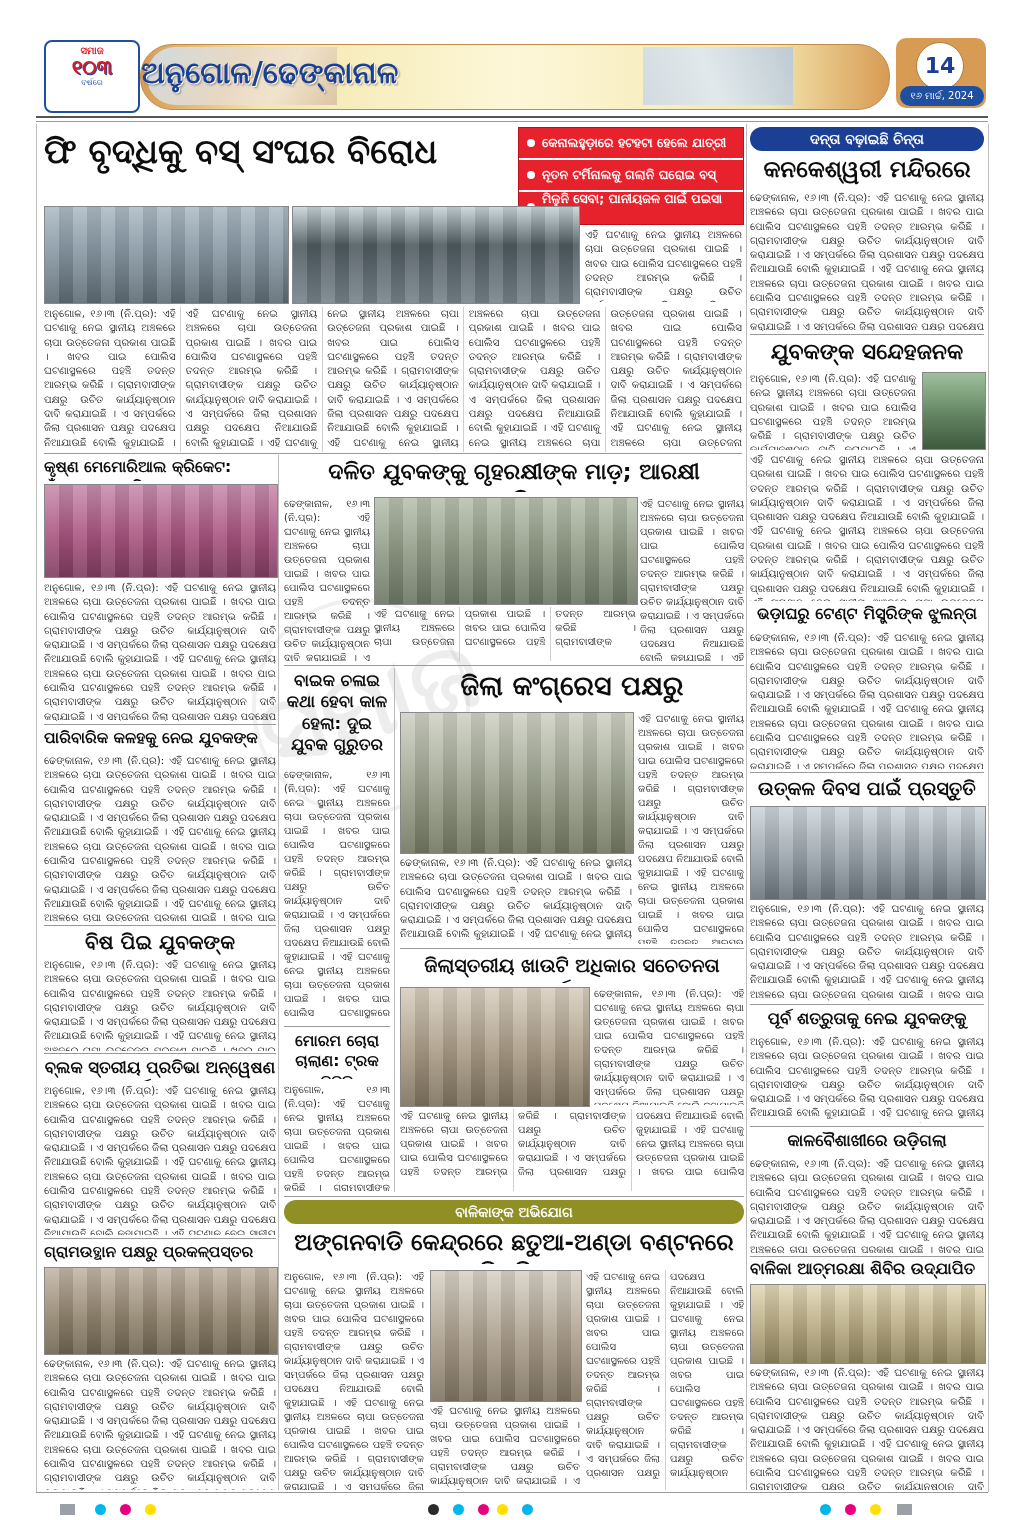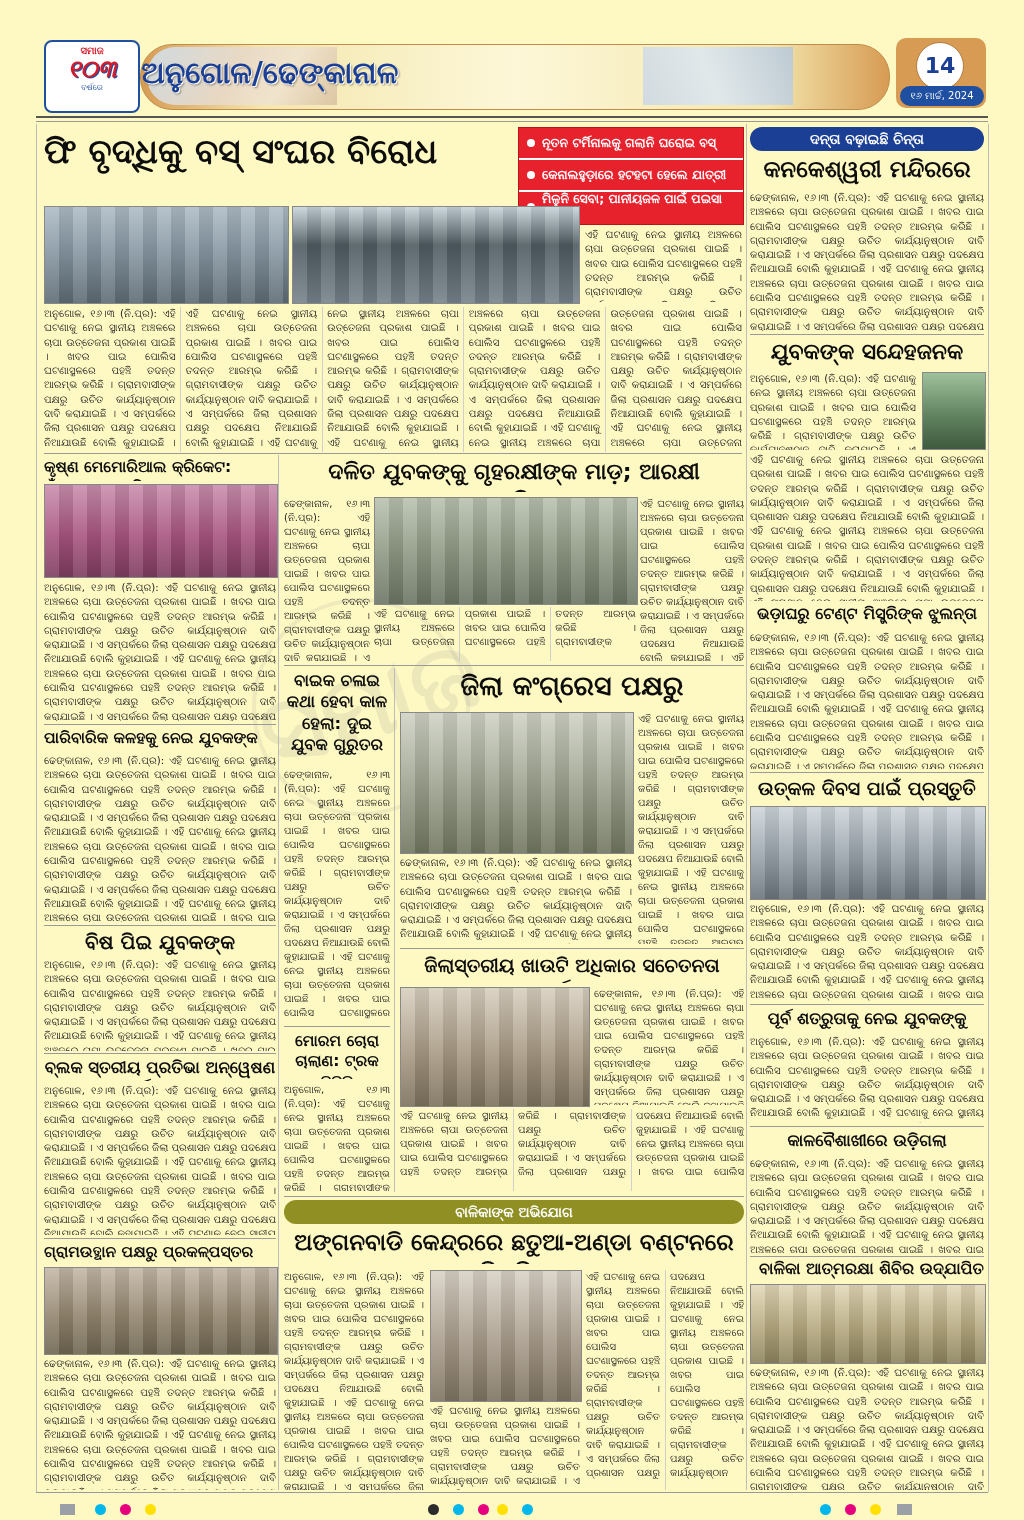--- a/index.html
+++ b/index.html
@@ -1,22 +1,22 @@
 <!DOCTYPE html>
 <html><head>
 <meta charset="utf-8">
 <style>
   html,body{margin:0;padding:0;background:#e8e8e8;}
-  #page{position:relative;width:1024px;height:1520px;background:#fef9c3;
+  #page{position:relative;width:1024px;height:1520px;background:#ffffff;
         font-family:"DejaVu Sans",sans-serif;overflow:hidden;margin:0 auto;}
   .abs{position:absolute;}
   
   .logo-box{border:2px solid #1f4fa0;border-radius:8px;background:#fff;text-align:center;padding-top:3px;}
   .logo-top{font-size:10px;color:#d81b2a;font-weight:bold;line-height:1.1;}
-  .logo-num{font-size:24px;color:#d81b2a;font-weight:bold;line-height:1.15;text-shadow:1px 1px 0 #1f4fa0;font-style:italic;}
+  .logo-num{font-size:20px;color:#d81b2a;font-weight:bold;line-height:1.15;text-shadow:1px 1px 0 #1f4fa0;}
   .logo-bot{font-size:8px;color:#1f4fa0;line-height:1.1;}
   .band{border-radius:32px;border:1px solid #c08c4a;overflow:hidden;
         background:linear-gradient(90deg,#d79b54 0%,#f3e7ae 16%,#fdf7d8 50%,#f3e7ae 84%,#d79b54 100%);}
   .band-title{position:absolute;left:0;right:0;top:10px;text-align:left;
         font-size:30px;font-weight:bold;color:#1b3f94;
         text-shadow:1px 1px 0 #ffffff,2px 2px 2px rgba(0,0,0,.35);}
   .band-img-left{position:absolute;left:6px;top:2px;width:190px;height:58px;border-radius:28px 0 0 28px;
         background:linear-gradient(120deg,#cfe0ee 0%,#e8d9c8 45%,#f0e3cf 70%,#d9c2a0 100%);opacity:.9;}
   .band-img-right{position:absolute;right:96px;top:2px;width:150px;height:58px;
         background:linear-gradient(250deg,#b8c8d8 0%,#dfe8f0 55%,#cdd8e2 100%);opacity:.9;}
@@ -100,25 +100,25 @@
   <div class="abs hrule" style="left:36px;top:1492px;width:952px;"></div>
 
   <div class="abs wm-ring" style="left:252px;top:598px;width:210px;height:210px;"></div>
   <div class="abs wm" style="left:258px;top:648px;">ସମାଜ</div>
 
   <div class="abs hl hl-xl" style="left:44px;top:130px;width:468px;height:78px;">ଫି ବୃଦ୍ଧିକୁ ବସ୍ ସଂଘର ବିରୋଧ</div>
 
   <div class="abs redbox" style="left:518px;top:127px;width:224px;height:96px;">
     <div class="redrow">
         <span class="bullet"></span>
-        <span>ନୂତନ ଟର୍ମିନାଲକୁ ଗଲାନି ଘରୋଇ ବସ୍</span>
+        <span>କେନାଲହୁଡ଼ାରେ ହଟହଟା ହେଲେ ଯାତ୍ରୀ</span>
       </div>
     <div class="redrow">
         <span class="bullet"></span>
-        <span>କେନାଲହୁଡ଼ାରେ ହଟହଟା ହେଲେ ଯାତ୍ରୀ</span>
+        <span>ନୂତନ ଟର୍ମିନାଲକୁ ଗଲାନି ଘରୋଇ ବସ୍</span>
       </div>
     <div class="redrow">
         <span class="bullet"></span>
         <span>ମିଳୁନି ସେବା; ପାନୀୟଜଳ ପାଇଁ ପଇସା ପଡ଼ୁଛି</span>
       </div>
   </div>
 
   <div class="abs photo ph-buses" style="left:44px;top:206px;width:243px;height:96px;">
       <div class="ph-texture"></div>
     </div>
@@ -221,21 +221,21 @@
 
   <div class="abs hrule" style="left:750px;top:1004px;width:234px;"></div>
   <div class="abs hl" style="left:750px;top:1008px;width:234px;height:24px;font-size:16.5px;text-align:center;">ପୂର୍ବ ଶତ୍ରୁତାକୁ ନେଇ ଯୁବକଙ୍କୁ ଆକ୍ରମଣ</div>
   <div class="abs bt" style="left:750px;top:1035px;width:234px;height:88px;">ଅନୁଗୋଳ, ୧୬।୩ (ନି.ପ୍ର): ଏହି ଘଟଣାକୁ ନେଇ ସ୍ଥାନୀୟ ଅଞ୍ଚଳରେ ଚାପା ଉତ୍ତେଜନା ପ୍ରକାଶ ପାଇଛି । ଖବର ପାଇ ପୋଲିସ ଘଟଣାସ୍ଥଳରେ ପହଞ୍ଚି ତଦନ୍ତ ଆରମ୍ଭ କରିଛି । ଗ୍ରାମବାସୀଙ୍କ ପକ୍ଷରୁ ଉଚିତ କାର୍ଯ୍ୟାନୁଷ୍ଠାନ ଦାବି କରାଯାଇଛି । ଏ ସମ୍ପର୍କରେ ଜିଲା ପ୍ରଶାସନ ପକ୍ଷରୁ ପଦକ୍ଷେପ ନିଆଯାଉଛି ବୋଲି କୁହାଯାଇଛି । ଏହି ଘଟଣାକୁ ନେଇ ସ୍ଥାନୀୟ ଅଞ୍ଚଳରେ ଚାପା ଉତ୍ତେଜନା ପ୍ରକାଶ ପାଇଛି । ଖବର ପାଇ ପୋଲିସ ଘଟଣାସ୍ଥଳରେ ପହଞ୍ଚି ତଦନ୍ତ ଆରମ୍ଭ କରିଛି । ଗ୍ରାମବାସୀଙ୍କ ପକ୍ଷରୁ ଉଚିତ କାର୍ଯ୍ୟାନୁଷ୍ଠାନ ଦାବି କରାଯାଇଛି । ଏ ସମ୍ପର୍କରେ ଜିଲା ପ୍ରଶାସନ ପକ୍ଷରୁ ପଦକ୍ଷେପ ନିଆଯାଉଛି ବୋଲି କୁହାଯାଇଛି । ଏହି ଘଟଣାକୁ ନେଇ ସ୍ଥାନୀୟ ଅଞ୍ଚଳରେ ଚାପା ଉତ୍ତେଜନା ପ୍ରକାଶ ପାଇଛି । ଖବର ପାଇ ପୋଲିସ ଘଟଣାସ୍ଥଳରେ ପହଞ୍ଚି ତଦନ୍ତ ଆରମ୍ଭ କରିଛି । ଗ୍ରାମବାସୀଙ୍କ ପକ୍ଷରୁ ଉଚିତ କାର୍ଯ୍ୟାନୁଷ୍ଠାନ ଦାବି କରାଯାଇଛି । ଏ ସମ୍ପର୍କରେ ଜିଲା ପ୍ରଶାସନ ପକ୍ଷରୁ ପଦକ୍ଷେପ ନିଆଯାଉଛି ବୋଲି କୁହାଯାଇଛି । </div>
 
   <div class="abs hrule" style="left:750px;top:1126px;width:234px;"></div>
   <div class="abs hl" style="left:750px;top:1130px;width:234px;height:24px;font-size:16.5px;text-align:center;">କାଳବୈଶାଖୀରେ ଉଡ଼ିଗଲା ଆଜବେଷ୍ଟସ</div>
   <div class="abs bt" style="left:750px;top:1157px;width:234px;height:96px;">ଢେଙ୍କାନାଳ, ୧୬।୩ (ନି.ପ୍ର): ଏହି ଘଟଣାକୁ ନେଇ ସ୍ଥାନୀୟ ଅଞ୍ଚଳରେ ଚାପା ଉତ୍ତେଜନା ପ୍ରକାଶ ପାଇଛି । ଖବର ପାଇ ପୋଲିସ ଘଟଣାସ୍ଥଳରେ ପହଞ୍ଚି ତଦନ୍ତ ଆରମ୍ଭ କରିଛି । ଗ୍ରାମବାସୀଙ୍କ ପକ୍ଷରୁ ଉଚିତ କାର୍ଯ୍ୟାନୁଷ୍ଠାନ ଦାବି କରାଯାଇଛି । ଏ ସମ୍ପର୍କରେ ଜିଲା ପ୍ରଶାସନ ପକ୍ଷରୁ ପଦକ୍ଷେପ ନିଆଯାଉଛି ବୋଲି କୁହାଯାଇଛି । ଏହି ଘଟଣାକୁ ନେଇ ସ୍ଥାନୀୟ ଅଞ୍ଚଳରେ ଚାପା ଉତ୍ତେଜନା ପ୍ରକାଶ ପାଇଛି । ଖବର ପାଇ ପୋଲିସ ଘଟଣାସ୍ଥଳରେ ପହଞ୍ଚି ତଦନ୍ତ ଆରମ୍ଭ କରିଛି । ଗ୍ରାମବାସୀଙ୍କ ପକ୍ଷରୁ ଉଚିତ କାର୍ଯ୍ୟାନୁଷ୍ଠାନ ଦାବି କରାଯାଇଛି । ଏ ସମ୍ପର୍କରେ ଜିଲା ପ୍ରଶାସନ ପକ୍ଷରୁ ପଦକ୍ଷେପ ନିଆଯାଉଛି ବୋଲି କୁହାଯାଇଛି । ଏହି ଘଟଣାକୁ ନେଇ ସ୍ଥାନୀୟ ଅଞ୍ଚଳରେ ଚାପା ଉତ୍ତେଜନା ପ୍ରକାଶ ପାଇଛି । ଖବର ପାଇ ପୋଲିସ ଘଟଣାସ୍ଥଳରେ ପହଞ୍ଚି ତଦନ୍ତ ଆରମ୍ଭ କରିଛି । ଗ୍ରାମବାସୀଙ୍କ ପକ୍ଷରୁ ଉଚିତ କାର୍ଯ୍ୟାନୁଷ୍ଠାନ ଦାବି କରାଯାଇଛି । ଏ ସମ୍ପର୍କରେ ଜିଲା ପ୍ରଶାସନ ପକ୍ଷରୁ ପଦକ୍ଷେପ ନିଆଯାଉଛି ବୋଲି କୁହାଯାଇଛି । </div>
 
   <div class="abs hrule" style="left:750px;top:1256px;width:234px;"></div>
-  <div class="abs hl" style="left:750px;top:1259px;width:234px;height:22px;font-size:16px;text-align:right;">ବାଳିକା ଆତ୍ମରକ୍ଷା ଶିବିର ଉଦ୍ଯାପିତ</div>
+  <div class="abs hl" style="left:750px;top:1259px;width:234px;height:22px;font-size:16px;text-align:left;">ବାଳିକା ଆତ୍ମରକ୍ଷା ଶିବିର ଉଦ୍ଯାପିତ</div>
   <div class="abs photo ph-girls" style="left:750px;top:1284px;width:234px;height:78px;">
       <div class="ph-texture"></div>
     </div>
   <div class="abs bt" style="left:750px;top:1366px;width:234px;height:124px;">ଢେଙ୍କାନାଳ, ୧୬।୩ (ନି.ପ୍ର): ଏହି ଘଟଣାକୁ ନେଇ ସ୍ଥାନୀୟ ଅଞ୍ଚଳରେ ଚାପା ଉତ୍ତେଜନା ପ୍ରକାଶ ପାଇଛି । ଖବର ପାଇ ପୋଲିସ ଘଟଣାସ୍ଥଳରେ ପହଞ୍ଚି ତଦନ୍ତ ଆରମ୍ଭ କରିଛି । ଗ୍ରାମବାସୀଙ୍କ ପକ୍ଷରୁ ଉଚିତ କାର୍ଯ୍ୟାନୁଷ୍ଠାନ ଦାବି କରାଯାଇଛି । ଏ ସମ୍ପର୍କରେ ଜିଲା ପ୍ରଶାସନ ପକ୍ଷରୁ ପଦକ୍ଷେପ ନିଆଯାଉଛି ବୋଲି କୁହାଯାଇଛି । ଏହି ଘଟଣାକୁ ନେଇ ସ୍ଥାନୀୟ ଅଞ୍ଚଳରେ ଚାପା ଉତ୍ତେଜନା ପ୍ରକାଶ ପାଇଛି । ଖବର ପାଇ ପୋଲିସ ଘଟଣାସ୍ଥଳରେ ପହଞ୍ଚି ତଦନ୍ତ ଆରମ୍ଭ କରିଛି । ଗ୍ରାମବାସୀଙ୍କ ପକ୍ଷରୁ ଉଚିତ କାର୍ଯ୍ୟାନୁଷ୍ଠାନ ଦାବି କରାଯାଇଛି । ଏ ସମ୍ପର୍କରେ ଜିଲା ପ୍ରଶାସନ ପକ୍ଷରୁ ପଦକ୍ଷେପ ନିଆଯାଉଛି ବୋଲି କୁହାଯାଇଛି । ଏହି ଘଟଣାକୁ ନେଇ ସ୍ଥାନୀୟ ଅଞ୍ଚଳରେ ଚାପା ଉତ୍ତେଜନା ପ୍ରକାଶ ପାଇଛି । ଖବର ପାଇ ପୋଲିସ ଘଟଣାସ୍ଥଳରେ ପହଞ୍ଚି ତଦନ୍ତ ଆରମ୍ଭ କରିଛି । ଗ୍ରାମବାସୀଙ୍କ ପକ୍ଷରୁ ଉଚିତ କାର୍ଯ୍ୟାନୁଷ୍ଠାନ ଦାବି କରାଯାଇଛି । ଏ ସମ୍ପର୍କରେ ଜିଲା ପ୍ରଶାସନ ପକ୍ଷରୁ ପଦକ୍ଷେପ ନିଆଯାଉଛି ବୋଲି କୁହାଯାଇଛି । ଏହି ଘଟଣାକୁ ନେଇ ସ୍ଥାନୀୟ ଅଞ୍ଚଳରେ ଚାପା ଉତ୍ତେଜନା ପ୍ରକାଶ ପାଇଛି । ଖବର ପାଇ ପୋଲିସ ଘଟଣାସ୍ଥଳରେ ପହଞ୍ଚି ତଦନ୍ତ ଆରମ୍ଭ କରିଛି । ଗ୍ରାମବାସୀଙ୍କ ପକ୍ଷରୁ ଉଚିତ କାର୍ଯ୍ୟାନୁଷ୍ଠାନ ଦାବି କରାଯାଇଛି । ଏ ସମ୍ପର୍କରେ ଜିଲା ପ୍ରଶାସନ ପକ୍ଷରୁ ପଦକ୍ଷେପ ନିଆଯାଉଛି ବୋଲି କୁହାଯାଇଛି । </div>
 
   <div class="abs" style="left:60px;top:1500px;">
     <span class="sq" style="background:#9aa0a6;"></span>
   </div>
   <div class="abs" style="left:95px;top:1500px;">
     <span class="dot" style="background:#00b7eb;"></span>

